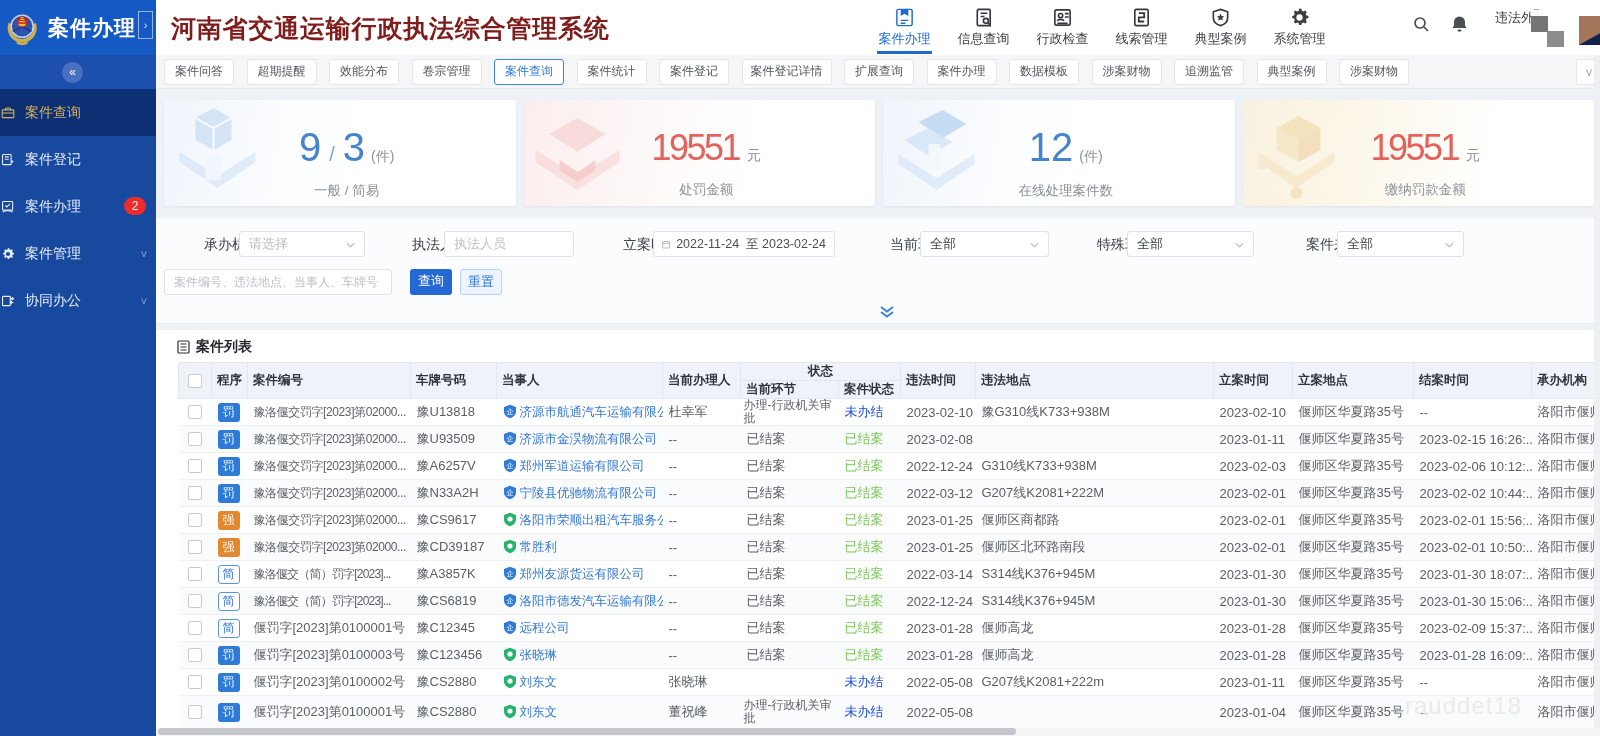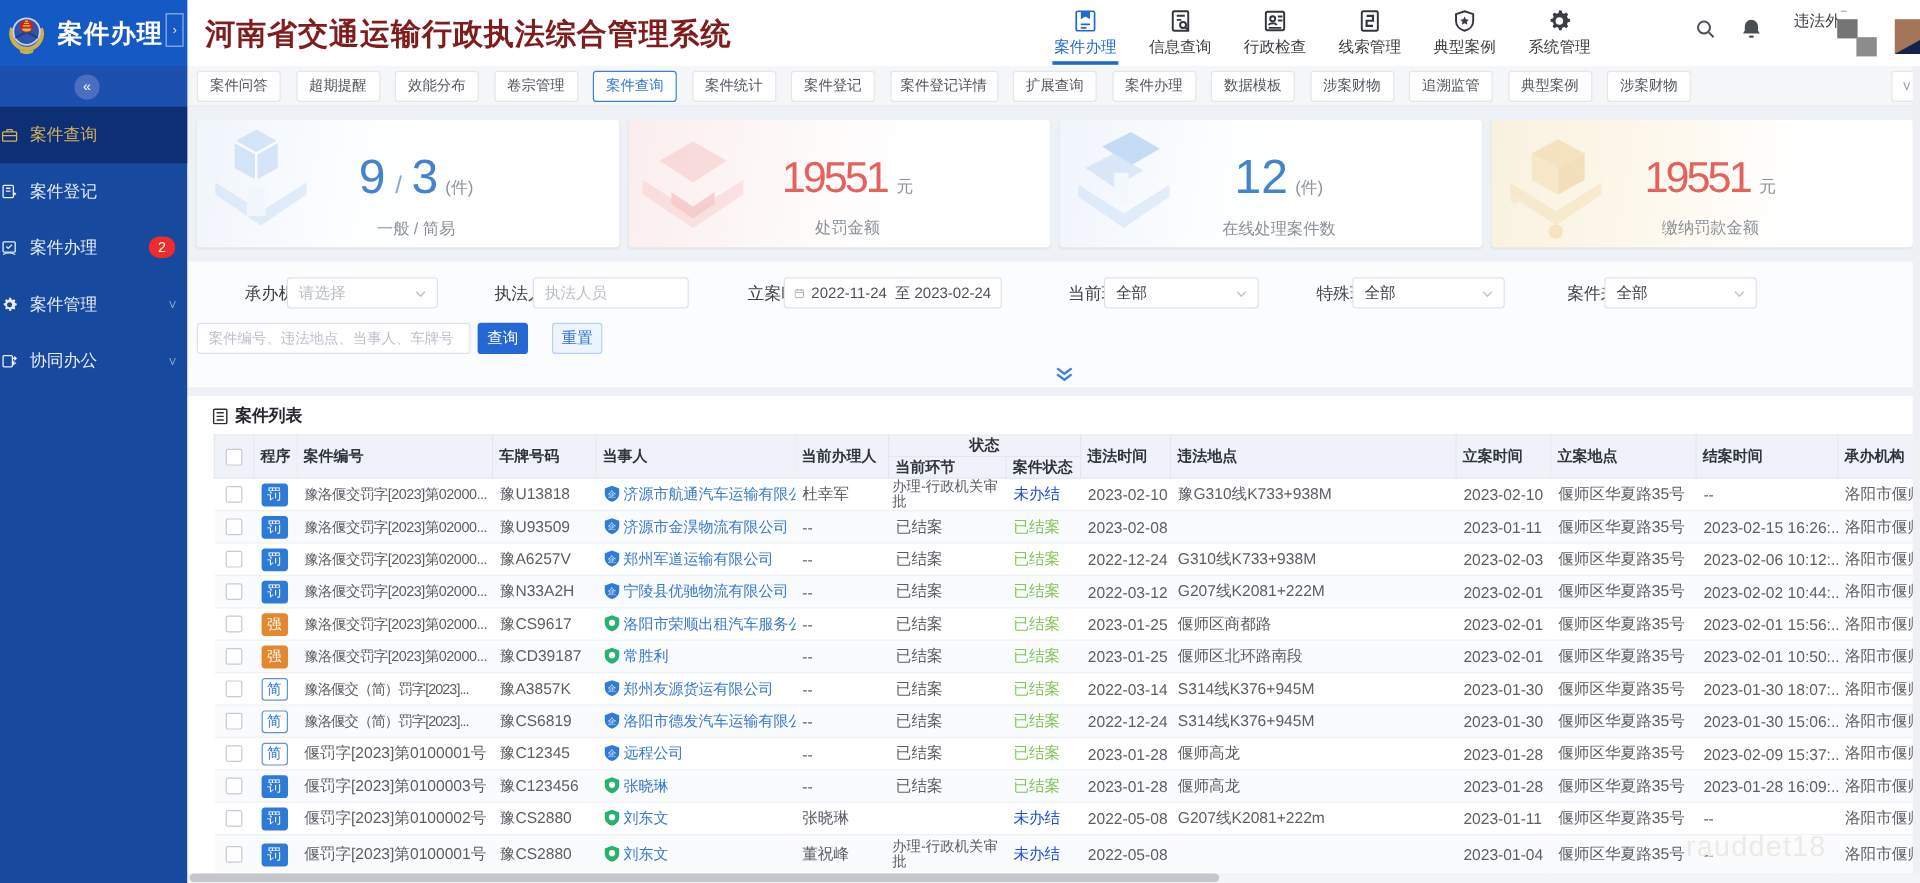--- a/index.html
+++ b/index.html
@@ -59,21 +59,21 @@
 .card.red .num .un { letter-spacing:0; margin-left:8px; }
 
 
 .filter { position:absolute; left:156px; top:218px; width:1438px; height:101px; background:#fbfcfd; }
 .frow1 { position:absolute; top:13px; left:0; right:0; height:26px; }
 .flabel { position:absolute; font-size:14px; color:#3c414a; top:5px;margin-left:33px; }
 .fsel { position:absolute; height:26px; background:#fff; border:1px solid #dfe3e9; border-radius:3px; font-size:13px; color:#3c414a; display:flex; align-items:center; padding:0 9px; white-space:nowrap; }
 .fsel .ph { color:#b9bec7; }
 .fsel .ar { position:absolute; right:9px; top:10px; width:9px; height:6px; }
 .fin2 { position:absolute; left:8px; top:51px; width:228px; height:26px; border:1px solid #dfe3e9; border-radius:3px; background:#fff; font-size:12px; color:#bcc1c9; display:flex; align-items:center; padding:0 9px; white-space:nowrap; overflow:hidden; }
-.btn-q { position:absolute; left:242px; top:51px; width:42px; height:26px; background:#2468d3; border-radius:3px; color:#fff; font-size:13px; text-align:center; line-height:26px; }
+.btn-q { position:absolute; left:254px; top:51px; width:42px; height:26px; background:#2468d3; border-radius:3px; color:#fff; font-size:13px; text-align:center; line-height:26px;font-family:Liberation Mono, monospace; }
 .btn-r { position:absolute; left:304px; top:51px; width:42px; height:26px; background:#eef4fd; border:1px solid #b7d2f5; border-radius:3px; color:#2d72d8; font-size:13px; text-align:center; line-height:24px; }
 .fcollapse { position:absolute; left:156px; top:304px; width:1438px; height:20px; background:#fbfcfd; border-bottom:1px solid #e8ebf0; }
 .fcollapse .vv { position:absolute; left:718px; top:2px; color:#3e82d8; font-size:12px; }
 
 
 .panel { position:absolute; left:156px; top:330px; width:1438px; height:403px; background:#fff; }
 .ptitle { position:absolute; left:21px; top:8px; font-size:14px; font-weight:bold; color:#23262c; }
 .ptitle svg { vertical-align:-3px; margin-right:6px; }
 table.grid { position:absolute; left:22px; top:32px; width:1443px; border-collapse:collapse; table-layout:fixed; font-size:13px; color:#5a5f66; }
 table.grid th { background:#eff3f9; border:1px solid #e2e7ef; font-weight:bold; color:#30343b; font-size:12.5px; padding:0 5px; text-align:left; height:16px; white-space:nowrap; overflow:hidden; }

